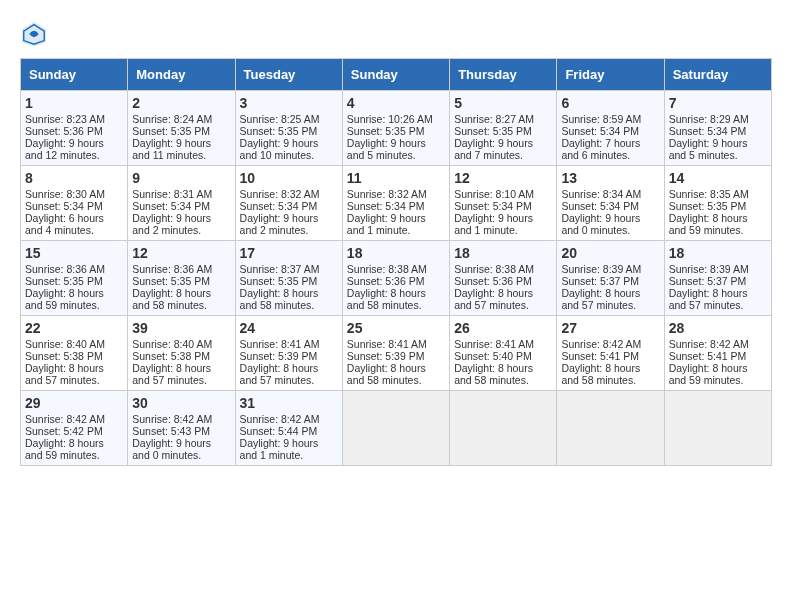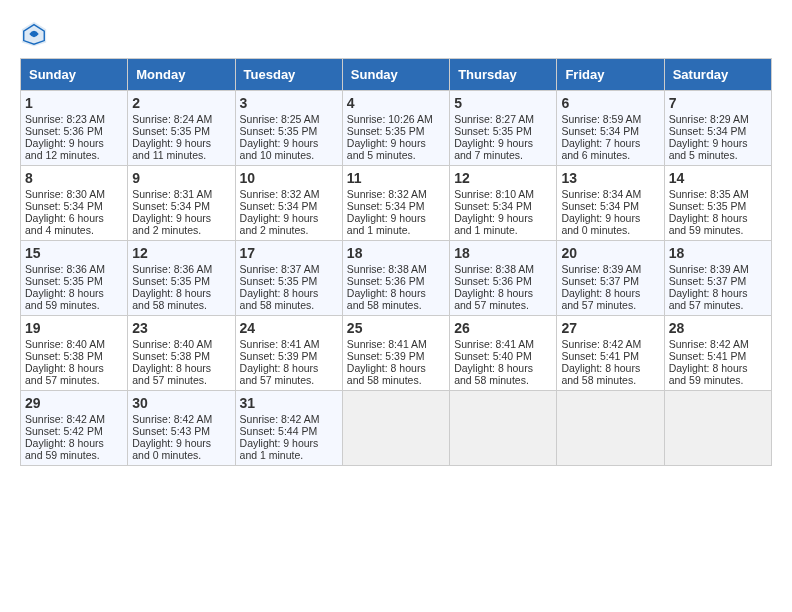--- a/index.html
+++ b/index.html
@@ -244,27 +244,27 @@
       </td>
         <td>
         <span class="day-num">18</span>
         <span>Sunrise: 8:39 AM</span><br>
         <span>Sunset: 5:37 PM</span><br>
         <span>Daylight: 8 hours and 57 minutes.</span>
       </td>
       </tr>
       <tr>
         <td>
-        <span class="day-num">19</span>
+        <span class="day-num">22</span>
         <span>Sunrise: 8:40 AM</span><br>
         <span>Sunset: 5:38 PM</span><br>
         <span>Daylight: 8 hours and 57 minutes.</span>
       </td>
         <td>
-        <span class="day-num">23</span>
+        <span class="day-num">39</span>
         <span>Sunrise: 8:40 AM</span><br>
         <span>Sunset: 5:38 PM</span><br>
         <span>Daylight: 8 hours and 57 minutes.</span>
       </td>
         <td>
         <span class="day-num">24</span>
         <span>Sunrise: 8:41 AM</span><br>
         <span>Sunset: 5:39 PM</span><br>
         <span>Daylight: 8 hours and 57 minutes.</span>
       </td>

